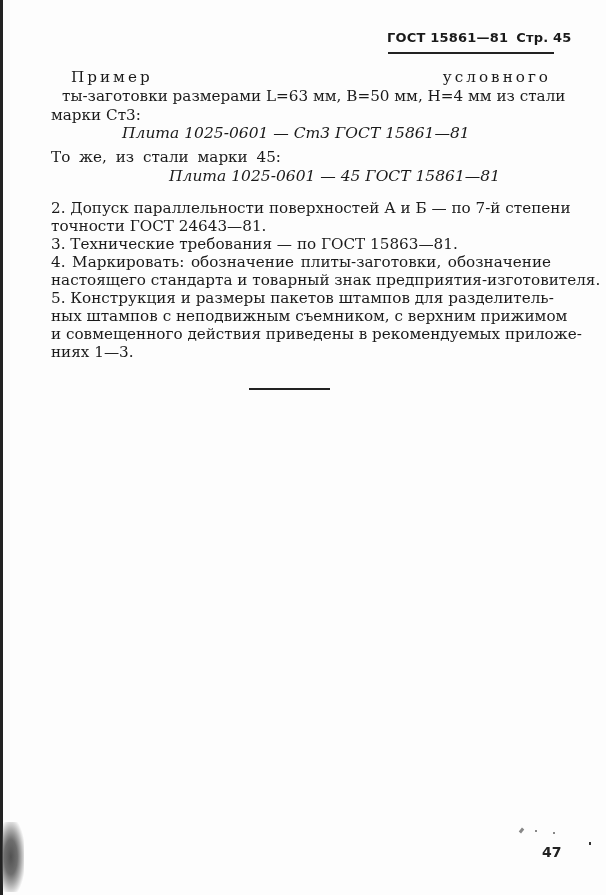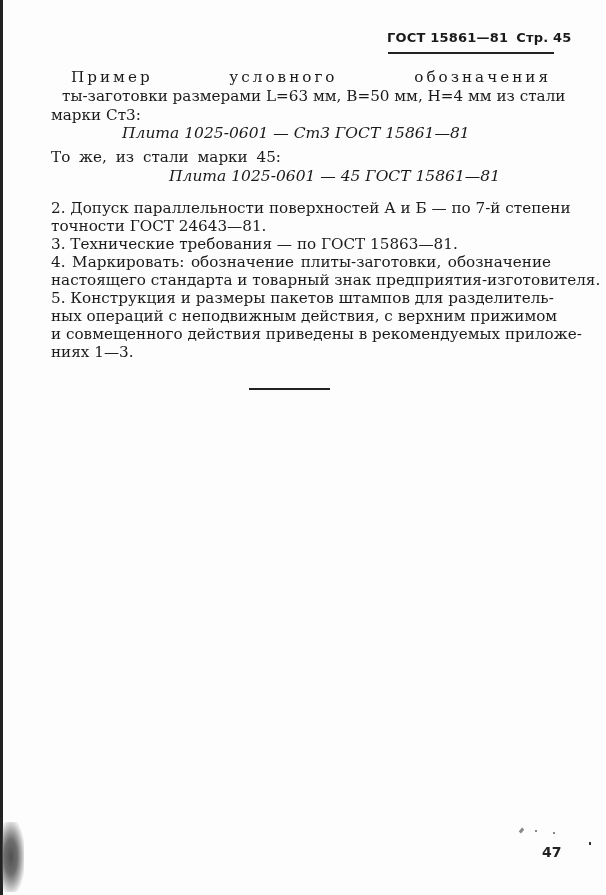--- a/index.html
+++ b/index.html
@@ -48,42 +48,41 @@
 <div class="scan-smudge"></div>
 
 <div class="header">
   <span>ГОСТ 15861—81</span><span class="gap"></span><span>Стр. 45</span>
 </div>
 <div class="header-rule"></div>
 
 <div class="line" style="left:71px; top:68px; width:480px; display:flex; justify-content:space-between;">
   <span class="spaced">Пример</span>
   <span class="spaced">условного</span>
-  <span class="spaced">обозначения</span>
 </div>
 <div class="line just" style="left:51px; top:87px; width:500px;margin-left:11px;">ты-заготовки размерами L=63 мм, B=50 мм, H=4 мм из стали</div>
 <div class="line" style="left:51px; top:106px;">марки Ст3:</div>
 
 <div class="line ital" style="left:122px; top:124px; font-size:15.5px;">Плита 1025-0601 — Ст3 ГОСТ 15861—81</div>
 
 <div class="line" style="left:51px; top:148px; word-spacing:4px;">То  же,  из  стали  марки  45:</div>
 <div class="line ital" style="left:122px; top:167px; font-size:15.5px;margin-left:47px;">Плита 1025-0601 — 45 ГОСТ 15861—81</div>
 
 <div class="line just" style="left:51px; top:199px; width:500px; text-indent:0;">
   <span style="display:block; margin-left:0; padding-left:0;">2. Допуск параллельности поверхностей А и Б — по 7-й степени</span>
 </div>
 <div class="line" style="left:51px; top:217px;">точности  ГОСТ  24643—81.</div>
 
 <div class="line" style="left:51px; top:235px;">3. Технические требования — по ГОСТ 15863—81.</div>
 
 <div class="line just" style="left:51px; top:253px; width:500px;">4. Маркировать: обозначение плиты-заготовки,   обозначение</div>
 <div class="line" style="left:51px; top:271px;">настоящего стандарта и товарный знак предприятия-изготовителя.</div>
 
 <div class="line just" style="left:51px; top:289px; width:500px;">5. Конструкция и размеры пакетов штампов для разделитель-</div>
-<div class="line just" style="left:51px; top:307px; width:500px;">ных операций с неподвижным действия, с верхним прижимом</div>
+<div class="line just" style="left:51px; top:307px; width:500px;">ных штампов с неподвижным съемником, с верхним прижимом</div>
 <div class="line just" style="left:51px; top:325px; width:500px;">и совмещенного действия приведены в рекомендуемых  приложе-</div>
 <div class="line" style="left:51px; top:343px;">ниях 1—3.</div>
 
 <div class="divider"></div>
 
 <div class="speck" style="left:520px; top:828px; width:3px; height:5px; transform:rotate(40deg);"></div>
 <div class="speck" style="left:535px; top:830px; width:2px; height:2px;"></div>
 <div class="speck" style="left:553px; top:832px; width:2px; height:2px;"></div>
 <div class="speck" style="left:589px; top:842px; width:2px; height:3px; background:#333;"></div>
 

